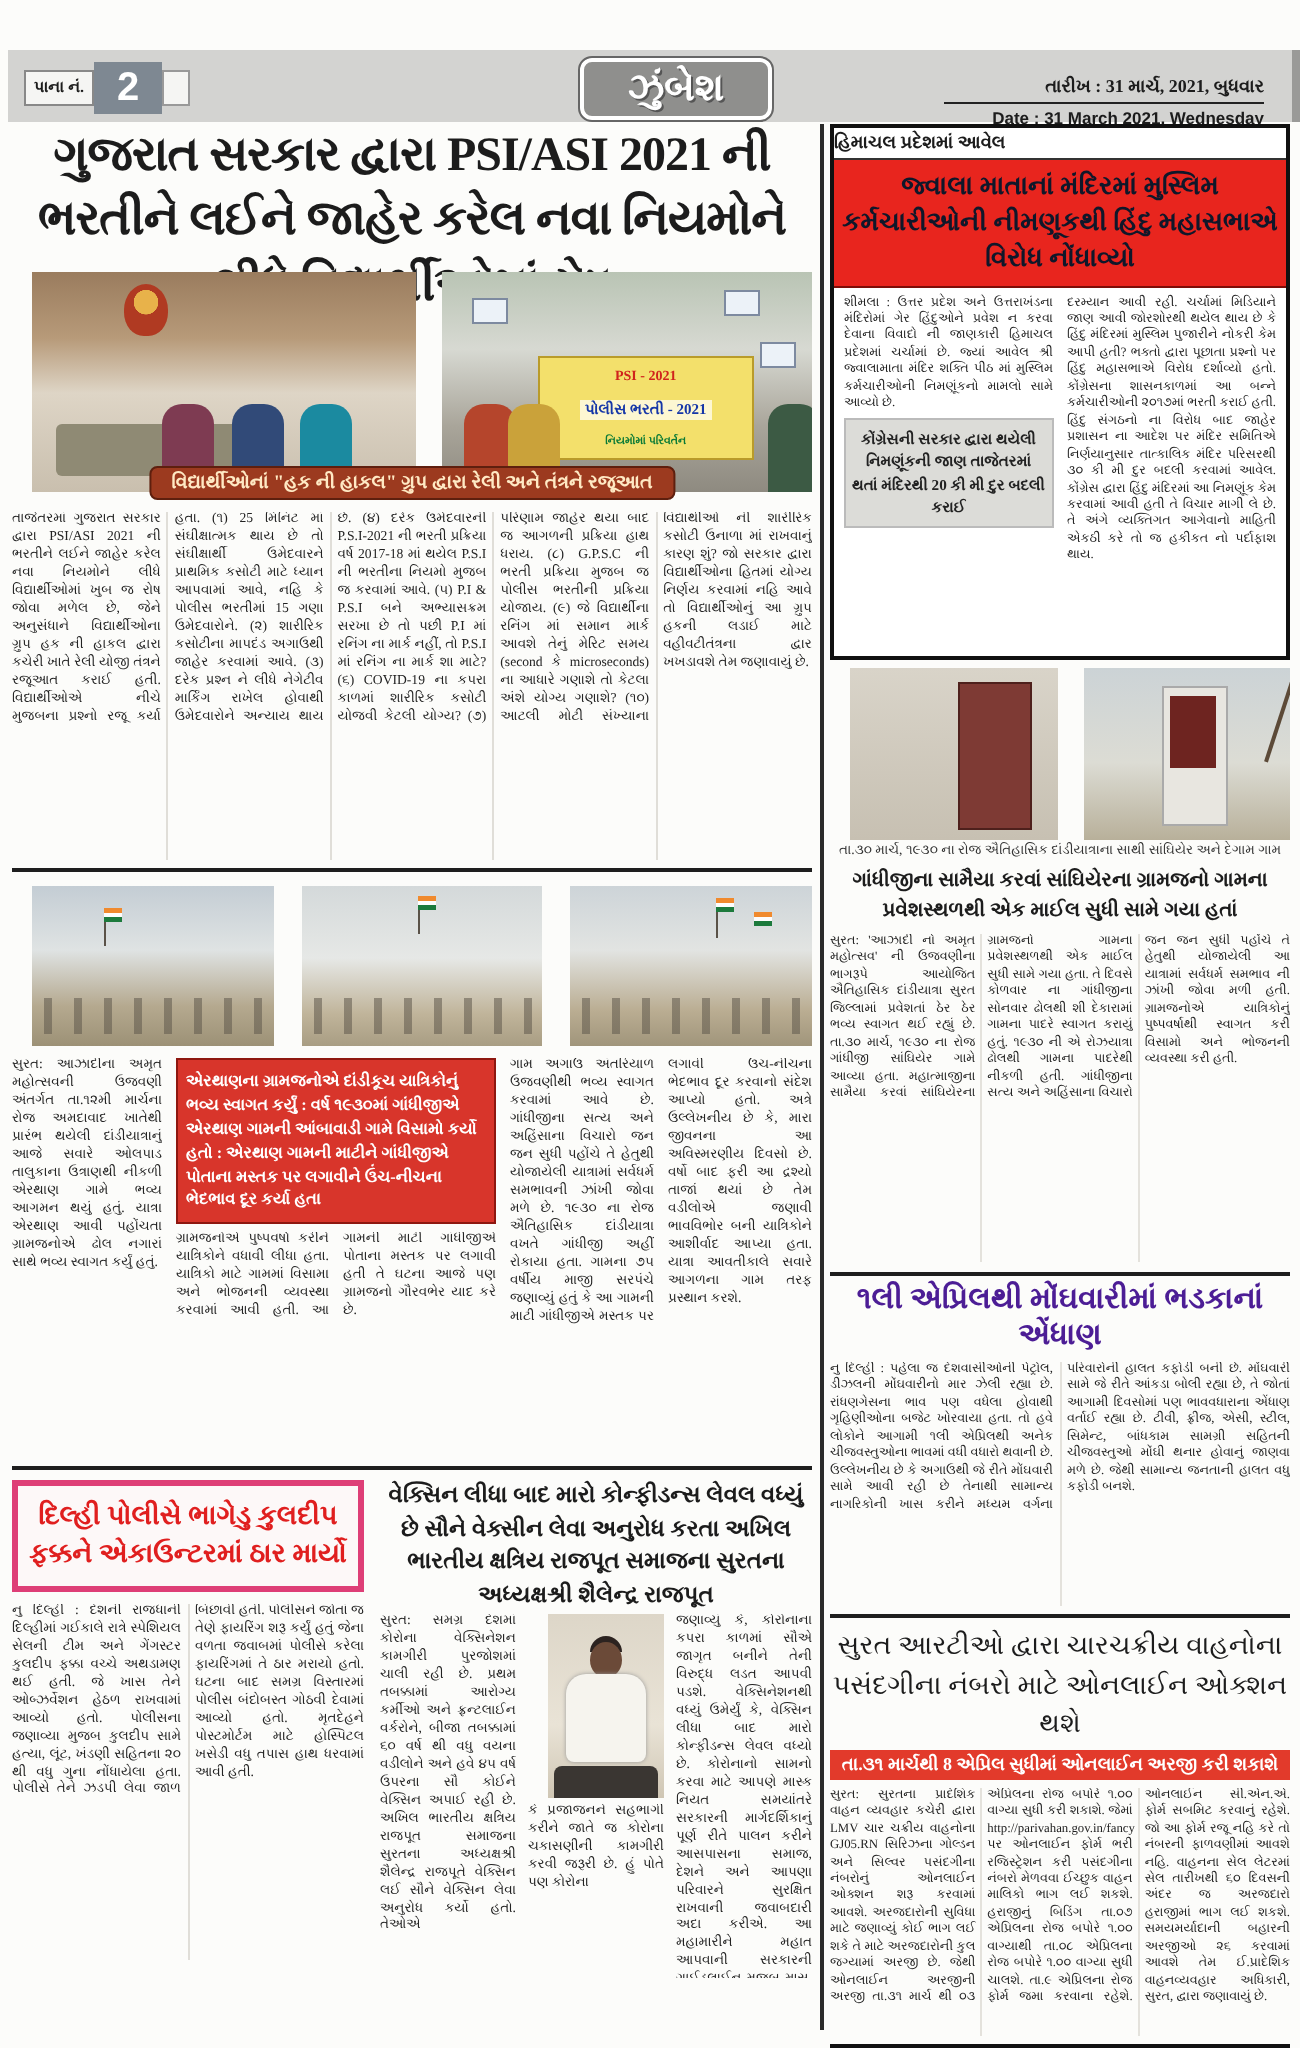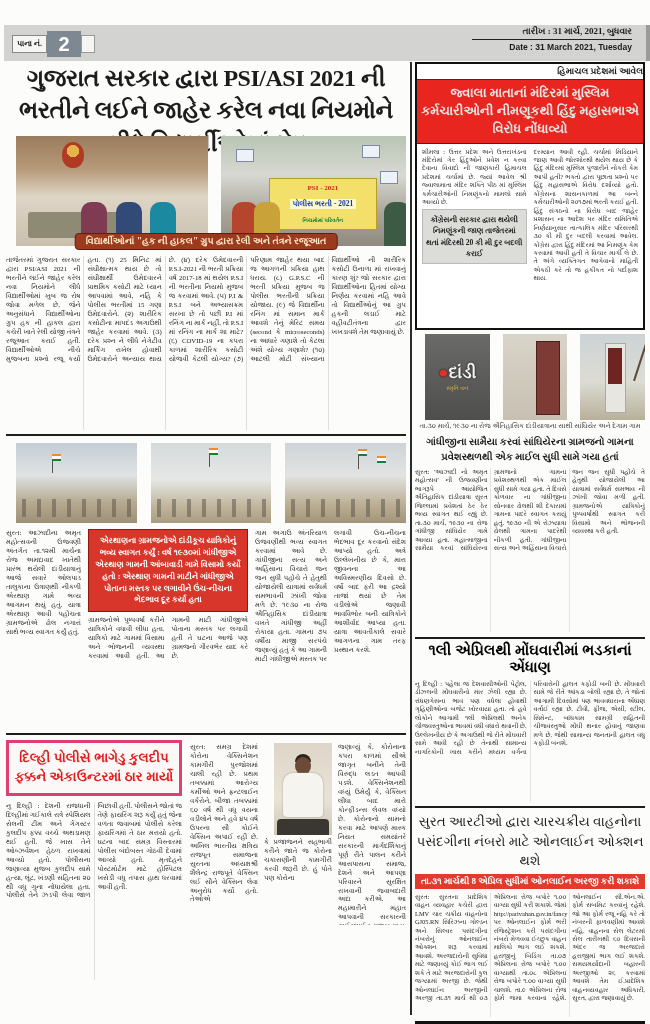--- a/index.html
+++ b/index.html
@@ -10,21 +10,21 @@
           border-right:5px solid #9a9a98;}
   .pageno-wrap{position:absolute;left:8px;top:7px;height:24px;display:flex;align-items:center;}
   .pageno-label{background:#f5f5f3;border:1px solid #888;font-size:8px;padding:3px 4px;font-weight:bold;}
   .pageno-num{background:#7e8892;color:#fff;font-size:20px;font-weight:bold;width:34px;height:26px;
               display:flex;align-items:center;justify-content:center;font-family:"Liberation Sans",sans-serif;}
   .pageno-tail{background:#f5f5f3;border:1px solid #999;width:12px;height:16px;}
   .masthead{position:absolute;left:286px;top:4px;width:92px;height:27px;background:#8f8f8d;
             border:2px solid #fff;outline:1px solid #666;border-radius:6px;color:#fff;
             display:flex;align-items:center;justify-content:center;font-size:19px;font-weight:bold;
             text-shadow:1px 1px 0 #555;}
-  .dates{position:absolute;right:14px;top:1px;width:160px;text-align:right;}
+  .dates{position:absolute;right:14px;top:13px;width:160px;text-align:right;}
   .date-gu{font-size:9px;font-weight:bold;border-bottom:1px solid #222;padding-bottom:2px;}
   .date-en{font-size:8.5px;font-weight:bold;font-family:"Liberation Sans",sans-serif;padding-top:2px;}
   
   .vrule{position:absolute;left:410px;top:62px;width:1.5px;height:953px;background:#2a2a2a;}
   .zone-left{position:absolute;left:6px;top:62px;width:400px;}
   .zone-right{position:absolute;left:415px;top:62px;width:230px;}
   .body-text{font-size:6.8px;line-height:1.32;text-align:justify;overflow:hidden;color:#222;}
   
   .psi-headline{height:72px;font-size:24px;line-height:1.35;font-weight:bold;text-align:center;letter-spacing:-0.5px;}
   .psi-photos{position:relative;height:110px;display:flex;gap:3px;margin-top:2px;}
@@ -52,86 +52,87 @@
   .ph-march1{flex:1;background:linear-gradient(180deg,#c4cdd4 0%,#dfe3e3 40%,#b5a98f 75%,#9c9176 100%);}
   .ph-march2{flex:1;background:linear-gradient(180deg,#d4d9da 0%,#e6e8e6 45%,#c0b49a 80%,#a89d83 100%);}
   .ph-march3{flex:1;background:linear-gradient(180deg,#cdd4d8 0%,#e2e4e2 40%,#baad92 78%,#a0957b 100%);}
   .flag{position:absolute;width:9px;height:7px;background:linear-gradient(180deg,#f08a2e 33%,#fdfdfd 33% 66%,#1c7a3c 66%);}
   .flagpole{position:absolute;width:1px;height:16px;background:#5a5248;}
   .marchers{position:absolute;bottom:6px;width:100%;height:18px;
             background:repeating-linear-gradient(90deg,transparent 0 6px,#5f584c 6px 10px,transparent 10px 15px);opacity:.55;}
   .dandi-bodyrow{display:flex;gap:7px;margin-top:6px;height:200px;}
   .dandi-c1{flex:0 0 75px;}
   .dandi-mid{flex:0 0 160px;display:flex;flex-direction:column;gap:4px;}
-  .dandi-inset{background:#d8352b;color:#fff;font-size:8.2px;font-weight:bold;text-align:center;
+  .dandi-inset{background:#d8352b;color:#fff;font-size:8.2px;font-weight:bold;text-align:left;
                line-height:1.45;padding:5px 4px;border:1px solid #8e1710;}
   .dandi-midtext{columns:2;column-gap:7px;flex:1;overflow:hidden;}
   .dandi-right{flex:1;columns:2;column-gap:7px;}
   
   .bottom-band{border-top:2px solid #1e1e1e;margin-top:4px;padding-top:5px;display:flex;gap:8px;height:255px;}
   .delhi{flex:0 0 176px;}
   .delhi-headbox{border:3px solid #de3f77;background:#fdf8f8;color:#e01f1f;font-size:13.5px;font-weight:bold;
                  text-align:center;padding:6px 4px;line-height:1.4;}
   .delhi-body{margin-top:6px;height:178px;columns:2;column-gap:7px;column-rule:1px solid #e0ded8;}
   .vaccine{flex:1;}
   .vaccine-headline{font-size:11.5px;font-weight:bold;text-align:center;line-height:1.45;height:64px;}
   .vaccine-cols{display:flex;gap:6px;height:182px;margin-top:3px;}
   .vaccine-cols .vc{flex:1;overflow:hidden;}
   .ph-portrait{height:92px;background:linear-gradient(180deg,#ddd6c8 0%,#e9e3d6 60%,#cfc6b4 100%);margin-bottom:3px;}
   .head{position:absolute;left:50%;top:14px;transform:translateX(-50%);width:16px;height:18px;border-radius:50%;background:#6b4a38;}
   .hair{position:absolute;left:50%;top:11px;transform:translateX(-50%);width:16px;height:8px;border-radius:8px 8px 0 0;background:#2c2320;}
   .shirt{position:absolute;left:50%;top:30px;transform:translateX(-50%);width:40px;height:44px;border-radius:10px 10px 4px 4px;background:#f6f4ee;box-shadow:0 0 2px #999;}
   .chair{position:absolute;left:50%;bottom:0;transform:translateX(-50%);width:52px;height:16px;background:#3a3632;border-radius:4px 4px 0 0;}
   
   .jwala-box{border:2px solid #111;height:264px;background:#fff;}
-  .jwala-kicker{font-size:9px;font-weight:bold;text-align:right;padding:2px 0;border-bottom:1px solid #333;}
-  .jwala-headline{background:#e8251e;color:#e5e5e5;font-size:13px;font-weight:bold;text-align:center;
+  .jwala-kicker{font-size:9px;font-weight:bold;text-align:left;padding:2px 0;border-bottom:1px solid #333;}
+  .jwala-headline{background:#e8251e;color:#0f172a;font-size:13px;font-weight:bold;text-align:center;
                   line-height:1.4;padding:4px 3px;border-bottom:1px solid #7e0d08;}
   .jwala-body{padding:4px 5px;height:186px;columns:2;column-gap:7px;font-size:6.4px;}
   .jwala-inset{background:#dcdcd8;border:1px solid #bbb;font-size:7.6px;font-weight:bold;text-align:center;
                padding:4px 3px;margin:2px 0;line-height:1.5;break-inside:avoid;}
   .sign-photos{display:flex;gap:3px;height:86px;margin-top:4px;}
   .ph-sign{flex:1;background:linear-gradient(180deg,#6a6a68 0%,#4e4e4c 100%);display:flex;flex-direction:column;
            align-items:center;justify-content:center;}
   .sign-word{color:#f4f4f2;font-size:17px;font-weight:bold;text-shadow:0 0 2px #000;}
   .sign-word .dot{color:#e03224;}
   .sign-sub{color:#d8b24a;font-size:6px;margin-top:2px;}
   .ph-door{flex:1;background:linear-gradient(180deg,#d9d4c9 0%,#c7c0b2 100%);}
   .door{position:absolute;left:52%;top:8%;width:34%;height:84%;background:#7e3a34;border:1px solid #4e201c;}
   .pillar-ph{flex:1;background:linear-gradient(180deg,#ccd3d6 0%,#dcdcd4 55%,#b8b09a 100%);}
   .pillar{position:absolute;left:38%;top:10%;width:30%;height:80%;background:#e8e6e0;border:1px solid #aaa;}
   .plaque{position:absolute;left:42%;top:16%;width:22%;height:42%;background:#6e2420;}
   .branch{position:absolute;right:4%;top:4%;width:2px;height:52%;background:#5c4a38;transform:rotate(18deg);}
   .sign-caption{font-size:6.8px;text-align:center;margin-top:2px;color:#333;}
   .gandhiji-headline{font-size:10px;font-weight:bold;text-align:center;line-height:1.5;margin-top:4px;}
   .gandhiji-body{margin-top:4px;height:164px;columns:3;column-gap:6px;font-size:6.4px;column-rule:1px solid #e4e2dc;}
   .mongh{border-top:2px solid #1e1e1e;margin-top:5px;padding-top:3px;}
-  .mongh-headline{color:#000000;font-size:15px;font-weight:bold;text-align:center;}
+  .mongh-headline{color:#4c1d95;font-size:15px;font-weight:bold;text-align:center;}
   .mongh-body{margin-top:4px;height:122px;columns:2;column-gap:7px;font-size:6.4px;column-rule:1px solid #e4e2dc;}
   .rto{border-top:2px solid #1e1e1e;margin-top:4px;padding-top:4px;}
   .rto-headline{font-size:13.5px;font-weight:normal;text-align:center;line-height:1.45;}
   .rto-subhead{background:#e23a2b;color:#fff;font-size:9px;font-weight:bold;text-align:center;
                padding:2px 0;margin-top:3px;}
   .rto-body{margin-top:4px;height:124px;columns:3;column-gap:6px;font-size:6.4px;column-rule:1px solid #e4e2dc;
             border-bottom:3px solid #111;padding-bottom:4px;}
 </style>
 </head>
 <body>
 
 <div class="page">
 
   <div class="header">
     <div class="pageno-wrap">
       <span class="pageno-label">પાના નં.</span>
       <span class="pageno-num">2</span>
       <span class="pageno-tail"></span>
     </div>
+    <div class="masthead">ઝુંબેશ</div>
     <div class="dates">
       <div class="date-gu">તારીખ : 31 માર્ચ, 2021, બુધવાર</div>
-      <div class="date-en">Date : 31 March 2021, Tuesday</div>
+      <div class="date-en">Date : 31 March 2021, Wednesday</div>
     </div>
   </div>
 
   <div class="vrule"></div>
 
   <div class="zone-left">
 
     <div class="psi-headline">ગુજરાત સરકાર દ્વારા PSI/ASI 2021 ની ભરતીને લઈને જાહેર કરેલ નવા નિયમોને લીધે વિદ્યાર્થીઓમાં રોષ</div>
     <div class="psi-photos">
       <div class="photo ph-office">
@@ -186,20 +187,21 @@
         <div class="dandi-right body-text">ગામ અગાઉ અંતરિયાળ ઉજવણીથી ભવ્ય સ્વાગત કરવામાં આવે છે. ગાંધીજીના સત્ય અને અહિંસાના વિચારો જન જન સુધી પહોંચે તે હેતુથી યોજાયેલી યાત્રામાં સર્વધર્મ સમભાવની ઝાંખી જોવા મળે છે. ૧૯૩૦ ના રોજ ઐતિહાસિક દાંડીયાત્રા વખતે ગાંધીજી અહીં રોકાયા હતા. ગામના ૭૫ વર્ષીય માજી સરપંચે જણાવ્યું હતું કે આ ગામની માટી ગાંધીજીએ મસ્તક પર લગાવી ઉંચ-નીચના ભેદભાવ દૂર કરવાનો સંદેશ આપ્યો હતો. અત્રે ઉલ્લેખનીય છે કે, મારા જીવનના આ અવિસ્મરણીય દિવસો છે. વર્ષો બાદ ફરી આ દ્રશ્યો તાજાં થયાં છે તેમ વડીલોએ જણાવી ભાવવિભોર બની યાત્રિકોને આશીર્વાદ આપ્યા હતા. યાત્રા આવતીકાલે સવારે આગળના ગામ તરફ પ્રસ્થાન કરશે.</div>
       </div>
     </div>
 
     <div class="bottom-band">
       <div class="delhi">
         <div class="delhi-headbox">દિલ્હી પોલીસે ભાગેડુ કુલદીપ ફક્કને એકાઉન્ટરમાં ઠાર માર્યો</div>
         <div class="delhi-body body-text">નુ દિલ્હી : દેશની રાજધાની દિલ્હીમાં ગઈકાલે રાત્રે સ્પેશિયલ સેલની ટીમ અને ગેંગસ્ટર કુલદીપ ફક્કા વચ્ચે અથડામણ થઈ હતી. જે ખાસ તેને ઓબ્ઝર્વેશન હેઠળ રાખવામાં આવ્યો હતો. પોલીસના જણાવ્યા મુજબ કુલદીપ સામે હત્યા, લૂંટ, ખંડણી સહિતના ૨૦ થી વધુ ગુના નોંધાયેલા હતા. પોલીસે તેને ઝડપી લેવા જાળ બિછાવી હતી. પોલીસને જોતાં જ તેણે ફાયરિંગ શરૂ કર્યું હતું જેના વળતા જવાબમાં પોલીસે કરેલા ફાયરિંગમાં તે ઠાર મરાયો હતો. ઘટના બાદ સમગ્ર વિસ્તારમાં પોલીસ બંદોબસ્ત ગોઠવી દેવામાં આવ્યો હતો. મૃતદેહને પોસ્ટમોર્ટમ માટે હોસ્પિટલ ખસેડી વધુ તપાસ હાથ ધરવામાં આવી હતી.</div>
       </div>
       <div class="vaccine">
+        <div class="vaccine-headline">વેક્સિન લીધા બાદ મારો કોન્ફીડન્સ લેવલ વધ્યું છે સૌને વેક્સીન લેવા અનુરોધ કરતા અખિલ ભારતીય ક્ષત્રિય રાજપૂત સમાજના સુરતના અધ્યક્ષશ્રી શૈલેન્દ્ર રાજપૂત</div>
         <div class="vaccine-cols">
           <div class="vc body-text">સુરત: સમગ્ર દેશમાં કોરોના વેક્સિનેશન કામગીરી પુરજોશમાં ચાલી રહી છે. પ્રથમ તબક્કામાં આરોગ્ય કર્મીઓ અને ફ્રન્ટલાઈન વર્કરોને, બીજા તબક્કામાં ૬૦ વર્ષ થી વધુ વયના વડીલોને અને હવે ૪૫ વર્ષ ઉપરના સૌ કોઈને વેક્સિન અપાઈ રહી છે. અખિલ ભારતીય ક્ષત્રિય રાજપૂત સમાજના સુરતના અધ્યક્ષશ્રી શૈલેન્દ્ર રાજપૂતે વેક્સિન લઈ સૌને વેક્સિન લેવા અનુરોધ કર્યો હતો. તેઓએ</div>
           <div class="vc">
             <div class="photo ph-portrait">
               <div class="hair"></div>
               <div class="head"></div>
               <div class="shirt"></div>
               <div class="chair"></div>
             </div>
             <div class="body-text">કે પ્રજાજનને સહભાગી કરીને જાતે જ કોરોના ચકાસણીની કામગીરી કરવી જરૂરી છે. હું પોતે પણ કોરોના</div>
@@ -216,24 +218,20 @@
       <div class="jwala-kicker">હિમાચલ પ્રદેશમાં આવેલ</div>
       <div class="jwala-headline">જ્વાલા માતાનાં મંદિરમાં મુસ્લિમ કર્મચારીઓની નીમણૂકથી હિંદુ મહાસભાએ વિરોધ નોંધાવ્યો</div>
       <div class="jwala-body body-text">
         <span>શીમલા : ઉત્તર પ્રદેશ અને ઉત્તરાખંડના મંદિરોમાં ગેર હિંદુઓને પ્રવેશ ન કરવા દેવાના વિવાદો ની જાણકારી હિમાચલ પ્રદેશમાં ચર્ચામાં છે. જ્યાં આવેલ શ્રી જ્વાલામાતા મંદિર શક્તિ પીઠ માં મુસ્લિમ કર્મચારીઓની નિમણૂંકનો મામલો સામે આવ્યો છે.</span>
         <div class="jwala-inset">કોંગ્રેસની સરકાર દ્વારા થયેલી નિમણૂંકની જાણ તાજેતરમાં થતાં મંદિરથી 20 કી મી દુર બદલી કરાઈ</div>
         <span>દરમ્યાન આવી રહી. ચર્ચામાં મિડિયાને જાણ આવી જોરશોરથી થયેલ થાય છે કે હિંદુ મંદિરમાં મુસ્લિમ પુજારીને નોકરી કેમ આપી હતી? ભક્તો દ્વારા પૂછાતા પ્રશ્નો પર હિંદુ મહાસભાએ વિરોધ દર્શાવ્યો હતો. કોંગ્રેસના શાસનકાળમાં આ બન્ને કર્મચારીઓની ૨૦૧૭માં ભરતી કરાઈ હતી. હિંદુ સંગઠનો ના વિરોધ બાદ જાહેર પ્રશાસન ના આદેશ પર મંદિર સમિતિએ નિર્ણયાનુસાર તાત્કાલિક મંદિર પરિસરથી ૩૦ કી મી દુર બદલી કરવામાં આવેલ. કોંગ્રેસ દ્વારા હિંદુ મંદિરમાં આ નિમણૂંક કેમ કરવામાં આવી હતી તે વિચાર માગી લે છે. તે અંગે વ્યક્તિગત આગેવાનો માહિતી એકઠી કરે તો જ હકીકત નો પર્દાફાશ થાય.</span>
       </div>
     </div>
 
     <div class="sign-photos">
-      <div class="photo ph-sign">
-        <span class="sign-word"><span class="dot">●</span><span>દાંડી</span></span>
-        <span class="sign-sub">સ્મૃતિ વન</span>
-      </div>
       <div class="photo ph-door">
         <div class="door"></div>
       </div>
       <div class="photo pillar-ph">
         <div class="pillar"></div>
         <div class="plaque"></div>
         <div class="branch"></div>
       </div>
     </div>
     <div class="sign-caption">તા.૩૦ માર્ચ, ૧૯૩૦ ના રોજ ઐતિહાસિક દાંડીયાત્રાના સાથી સાંઘિયેર અને દેગામ ગામ</div>

